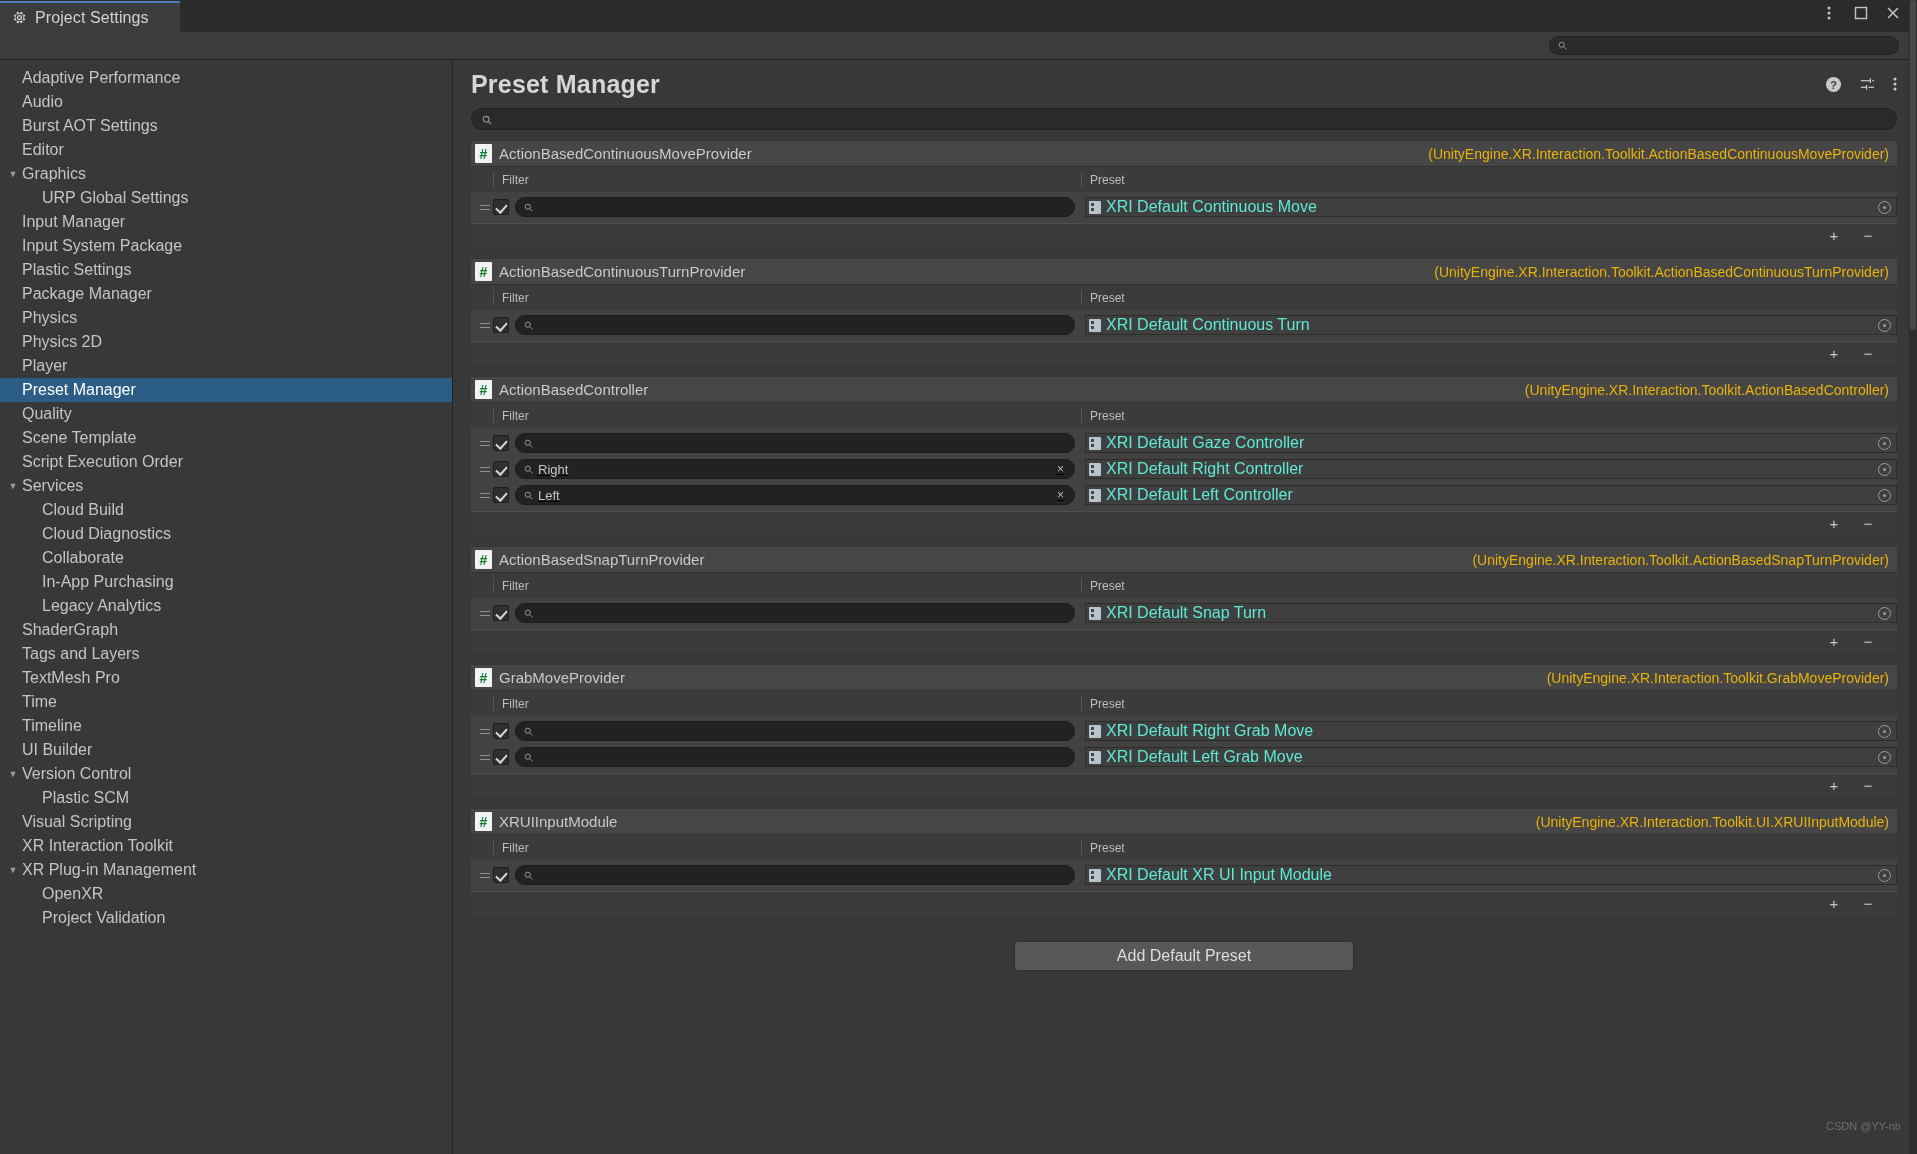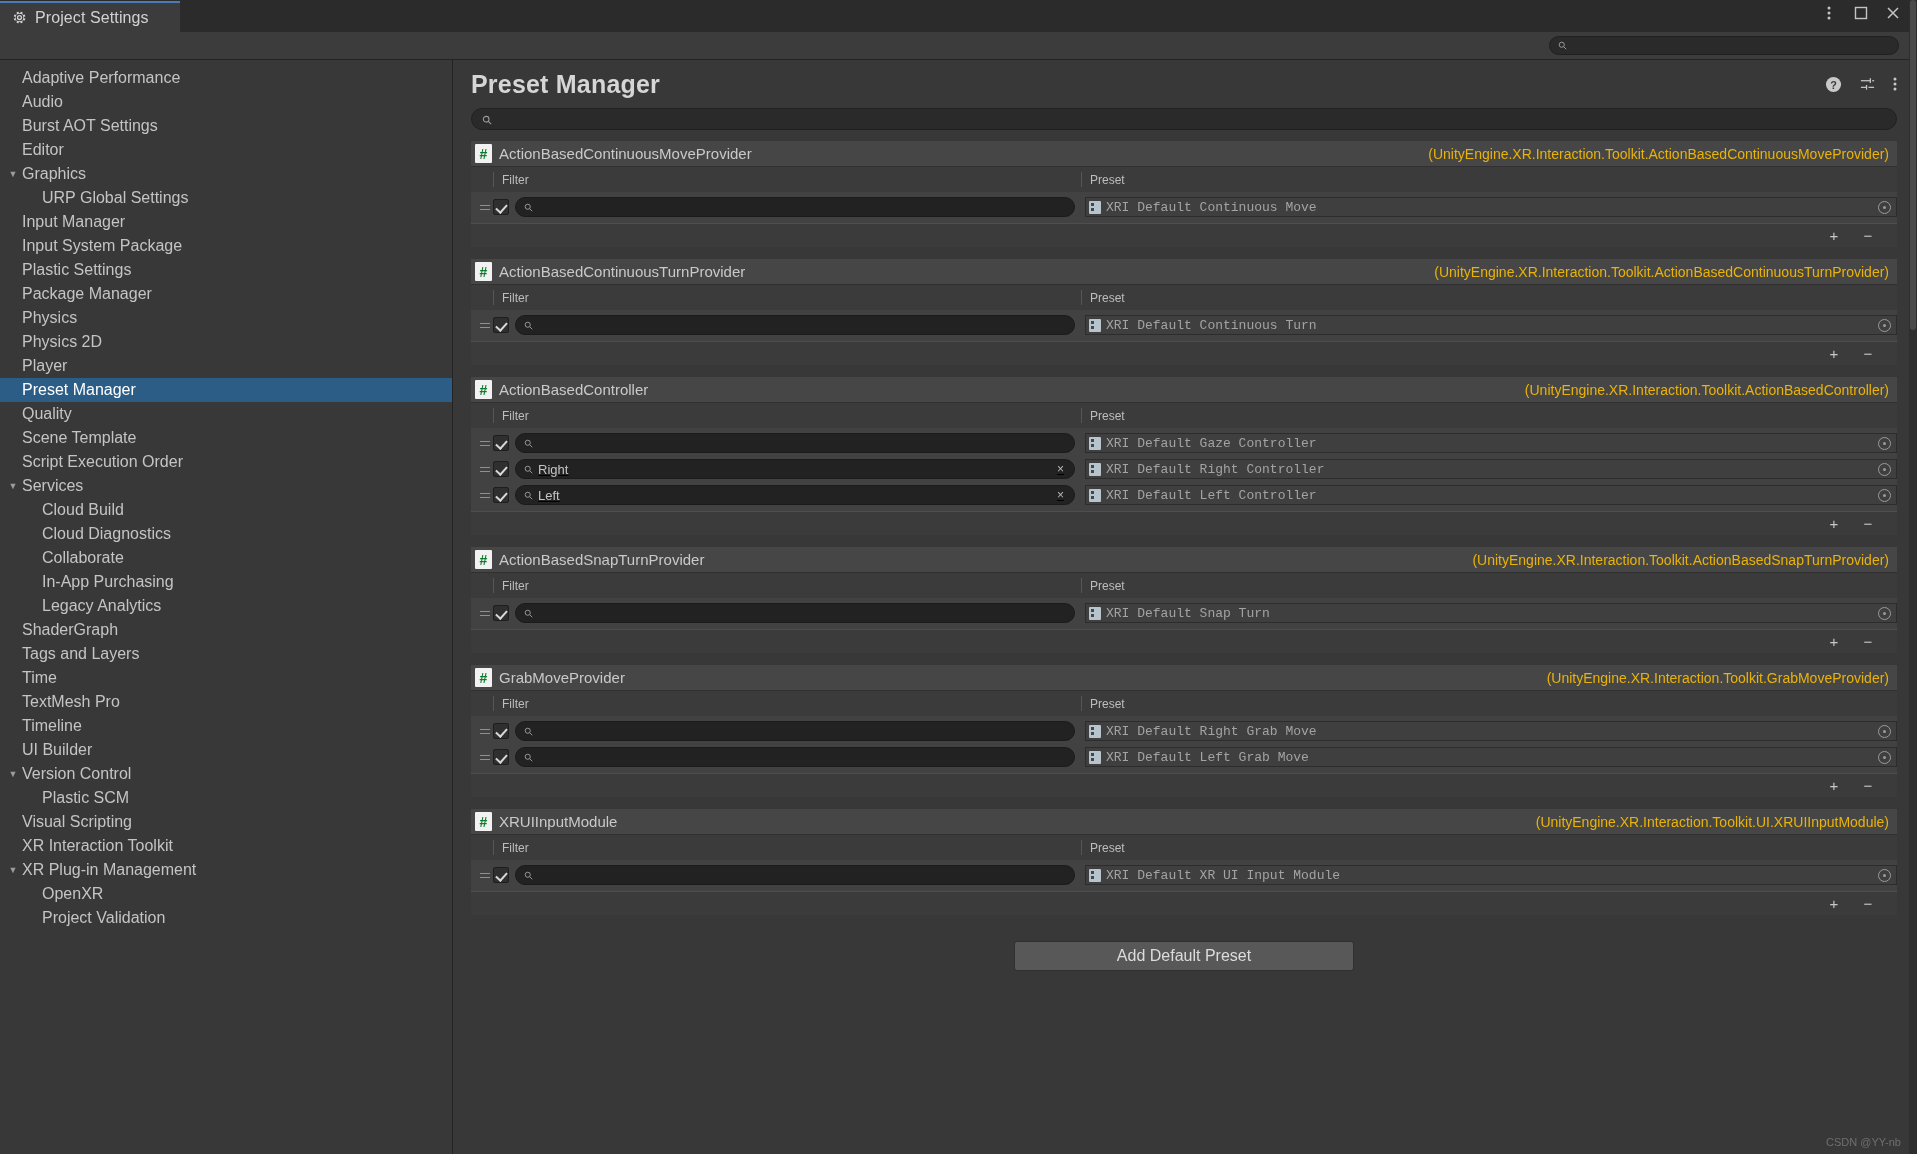--- a/index.html
+++ b/index.html
@@ -350,26 +350,25 @@
     content:"";
     position:absolute; left:2px; top:2px; width:3px; height:3px;
     background:#3c4850;
   }
   .preset-obj-icon::after {
     content:"";
     position:absolute; left:2px; top:7px; width:3px; height:3px;
     background:#3c4850;
   }
   .preset-name {
-    color: #a3a3a3;
-    font-size: 13px;
+    color: #5eead4;
+    font-size: 16px;
     flex: 1 1 auto;
     white-space: nowrap;
     overflow: hidden;
-    font-family: Liberation Mono, monospace;
   }
   .picker-dot {
     width: 13px; height: 13px;
     flex: 0 0 13px;
     border: 1px solid #9b9b9b;
     border-radius: 50%;
     position: relative;
   }
   .picker-dot::after {
     content:"";
@@ -415,21 +414,21 @@
     font-size: 16px;
     display: flex;
     align-items: center;
     justify-content: center;
     font-family: "Liberation Sans", sans-serif;
   }
 
   .watermark {
     position: absolute;
     right: 14px;
-    bottom: 6px;
+    bottom: 22px;
     color: #6f6f6f;
     font-size: 11px;
   }
 
   
   .right-strip {
     position: absolute;
     right: 0; top: 0; bottom: 0;
     width: 8px;
     background: #2e2e2e;
@@ -591,25 +590,25 @@
           <div class="nav-item depth0">
             <span class="arrow blank"></span>
             <span class="nav-label">ShaderGraph</span>
           </div>
           <div class="nav-item depth0">
             <span class="arrow blank"></span>
             <span class="nav-label">Tags and Layers</span>
           </div>
           <div class="nav-item depth0">
             <span class="arrow blank"></span>
+            <span class="nav-label">TextMesh Pro</span>
+          </div>
+          <div class="nav-item depth0">
+            <span class="arrow blank"></span>
             <span class="nav-label">Time</span>
-          </div>
-          <div class="nav-item depth0">
-            <span class="arrow blank"></span>
-            <span class="nav-label">TextMesh Pro</span>
           </div>
           <div class="nav-item depth0">
             <span class="arrow blank"></span>
             <span class="nav-label">Timeline</span>
           </div>
           <div class="nav-item depth0">
             <span class="arrow blank"></span>
             <span class="nav-label">UI Builder</span>
           </div>
           <div class="nav-item depth0">

